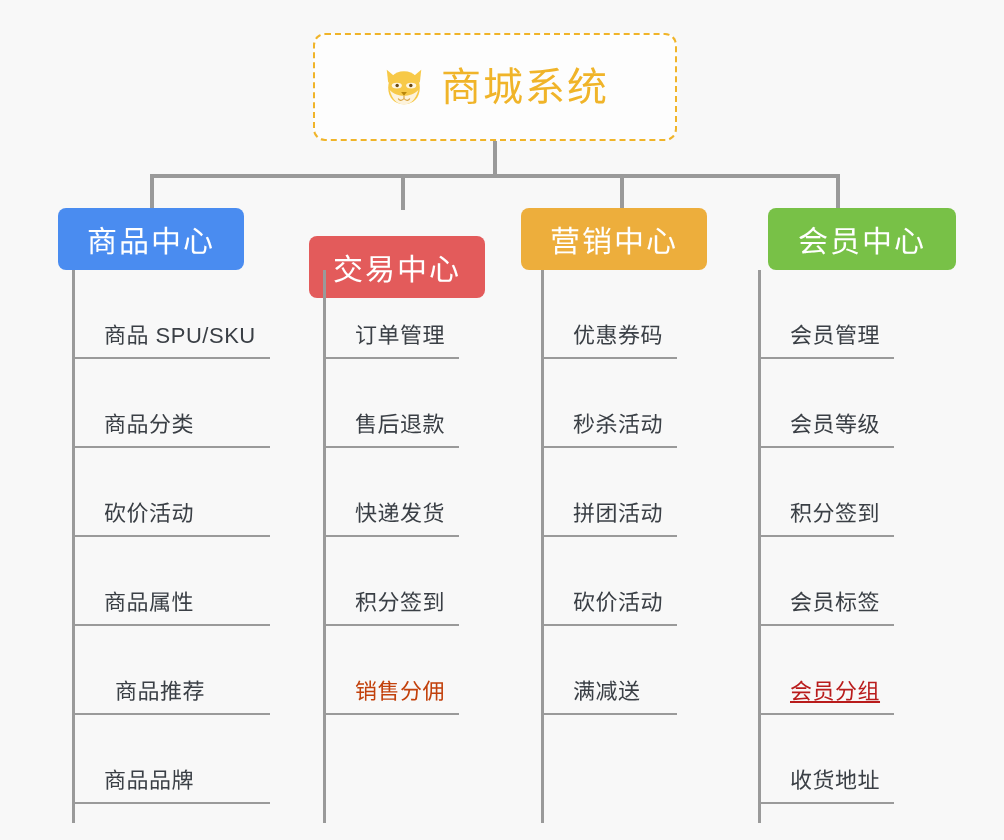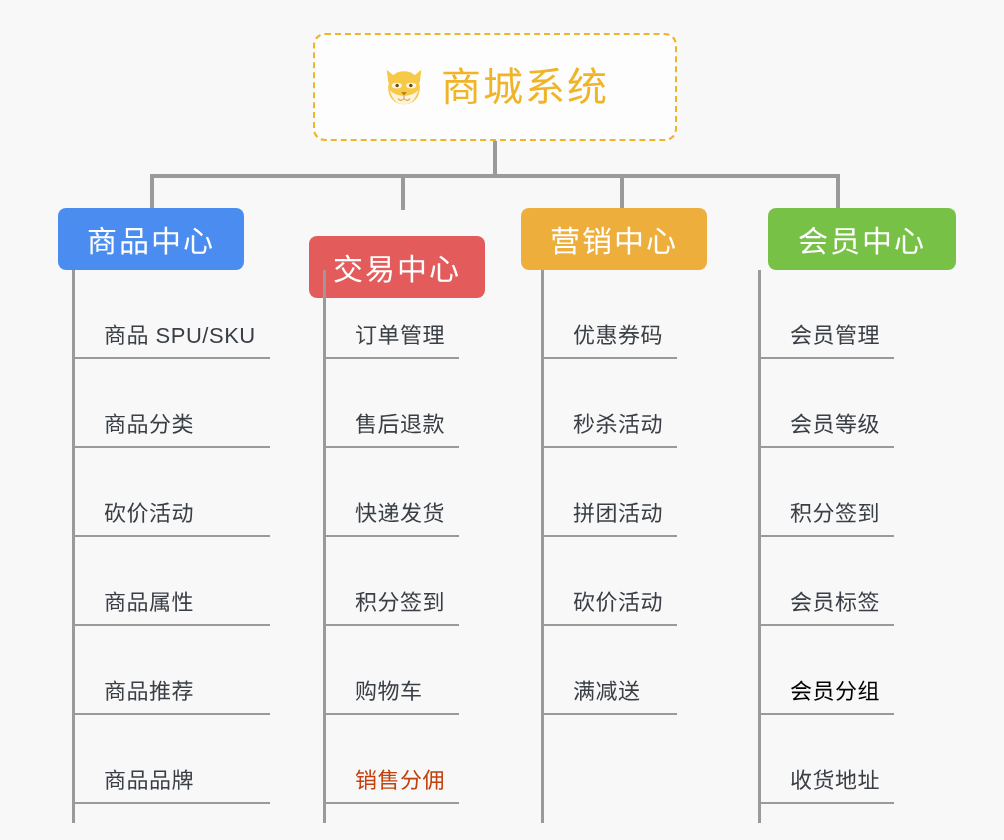--- a/index.html
+++ b/index.html
@@ -183,21 +183,21 @@
     <div class="child-item" style="border-bottom-color: rgb(154, 154, 154);">
       <span class="child-label" style="color: rgb(58, 63, 69);">商品分类</span>
     </div>
     <div class="child-item" style="border-bottom-color: rgb(154, 154, 154);">
       <span class="child-label" style="color: rgb(58, 63, 69);">砍价活动</span>
     </div>
     <div class="child-item" style="border-bottom-color: rgb(154, 154, 154);">
       <span class="child-label" style="color: rgb(58, 63, 69);">商品属性</span>
     </div>
     <div class="child-item" style="border-bottom-color: rgb(154, 154, 154);">
-      <span class="child-label" style="color: rgb(58, 63, 69);">商品推荐</span>
+      <span class="child-label" style="color: rgb(58, 63, 69); margin-left: 11px;">商品推荐</span>
     </div>
     <div class="child-item" style="border-bottom-color: rgb(154, 154, 154);">
       <span class="child-label" style="color: rgb(58, 63, 69);">商品品牌</span>
     </div>
   </div>
 
   <div class="branch b1">
     <div class="branch-head" style="background: rgb(227, 91, 91);">交易中心</div>
   </div>
   <div class="branch-trunk t1" style="background: rgb(154, 154, 154);"></div>
@@ -208,23 +208,20 @@
     <div class="child-item" style="border-bottom-color: rgb(154, 154, 154);">
       <span class="child-label" style="color: rgb(58, 63, 69);">售后退款</span>
     </div>
     <div class="child-item" style="border-bottom-color: rgb(154, 154, 154);">
       <span class="child-label" style="color: rgb(58, 63, 69);">快递发货</span>
     </div>
     <div class="child-item" style="border-bottom-color: rgb(154, 154, 154);">
       <span class="child-label" style="color: rgb(58, 63, 69);">积分签到</span>
     </div>
     <div class="child-item" style="border-bottom-color: rgb(154, 154, 154);">
-      <span class="child-label" style="color: rgb(58, 63, 69);">购物车</span>
-    </div>
-    <div class="child-item" style="border-bottom-color: rgb(154, 154, 154);">
       <span class="child-label" style="color: #c2410c;">销售分佣</span>
     </div>
   </div>
 
   <div class="branch b2">
     <div class="branch-head" style="background: rgb(237, 174, 60);">营销中心</div>
   </div>
   <div class="branch-trunk t2" style="background: rgb(154, 154, 154);"></div>
   <div class="children ch2">
     <div class="child-item" style="border-bottom-color: rgb(154, 154, 154);">
@@ -255,20 +252,20 @@
     <div class="child-item" style="border-bottom-color: rgb(154, 154, 154);">
       <span class="child-label" style="color: rgb(58, 63, 69);">会员等级</span>
     </div>
     <div class="child-item" style="border-bottom-color: rgb(154, 154, 154);">
       <span class="child-label" style="color: rgb(58, 63, 69);">积分签到</span>
     </div>
     <div class="child-item" style="border-bottom-color: rgb(154, 154, 154);">
       <span class="child-label" style="color: rgb(58, 63, 69);">会员标签</span>
     </div>
     <div class="child-item" style="border-bottom-color: rgb(154, 154, 154);">
-      <span class="child-label" style="color: #000000;">会员分组</span>
+      <span class="child-label" style="color: #b91c1c; text-decoration: underline;">会员分组</span>
     </div>
     <div class="child-item" style="border-bottom-color: rgb(154, 154, 154);">
       <span class="child-label" style="color: rgb(58, 63, 69);">收货地址</span>
     </div>
   </div>
 
 </div>
 
 </body></html>

